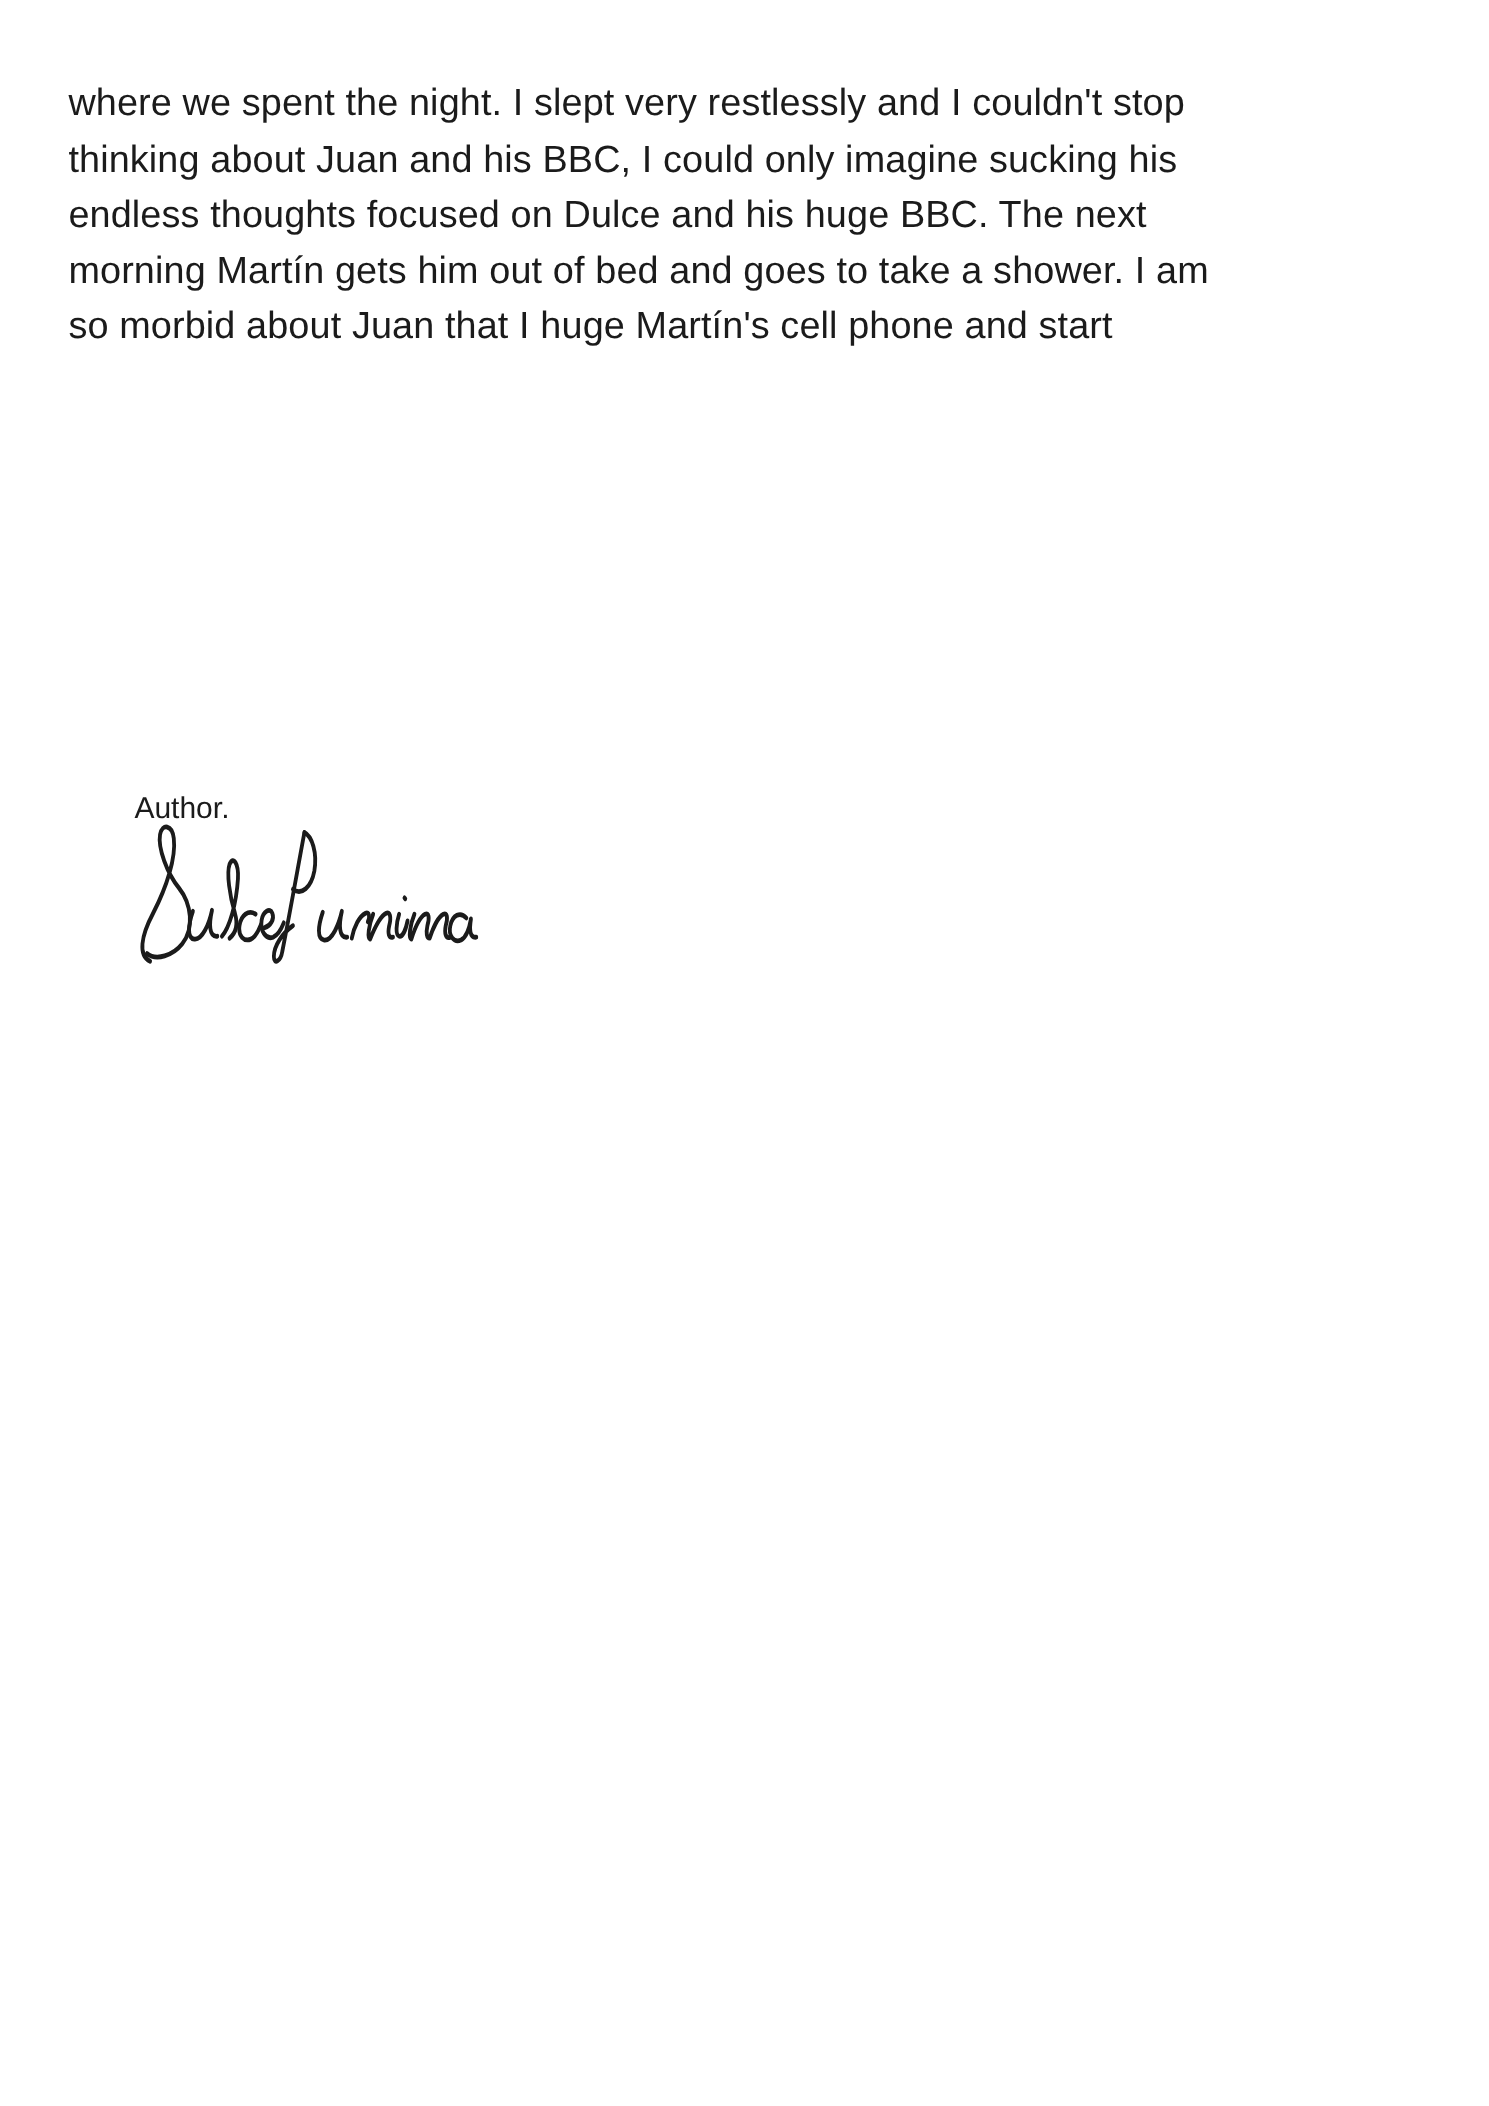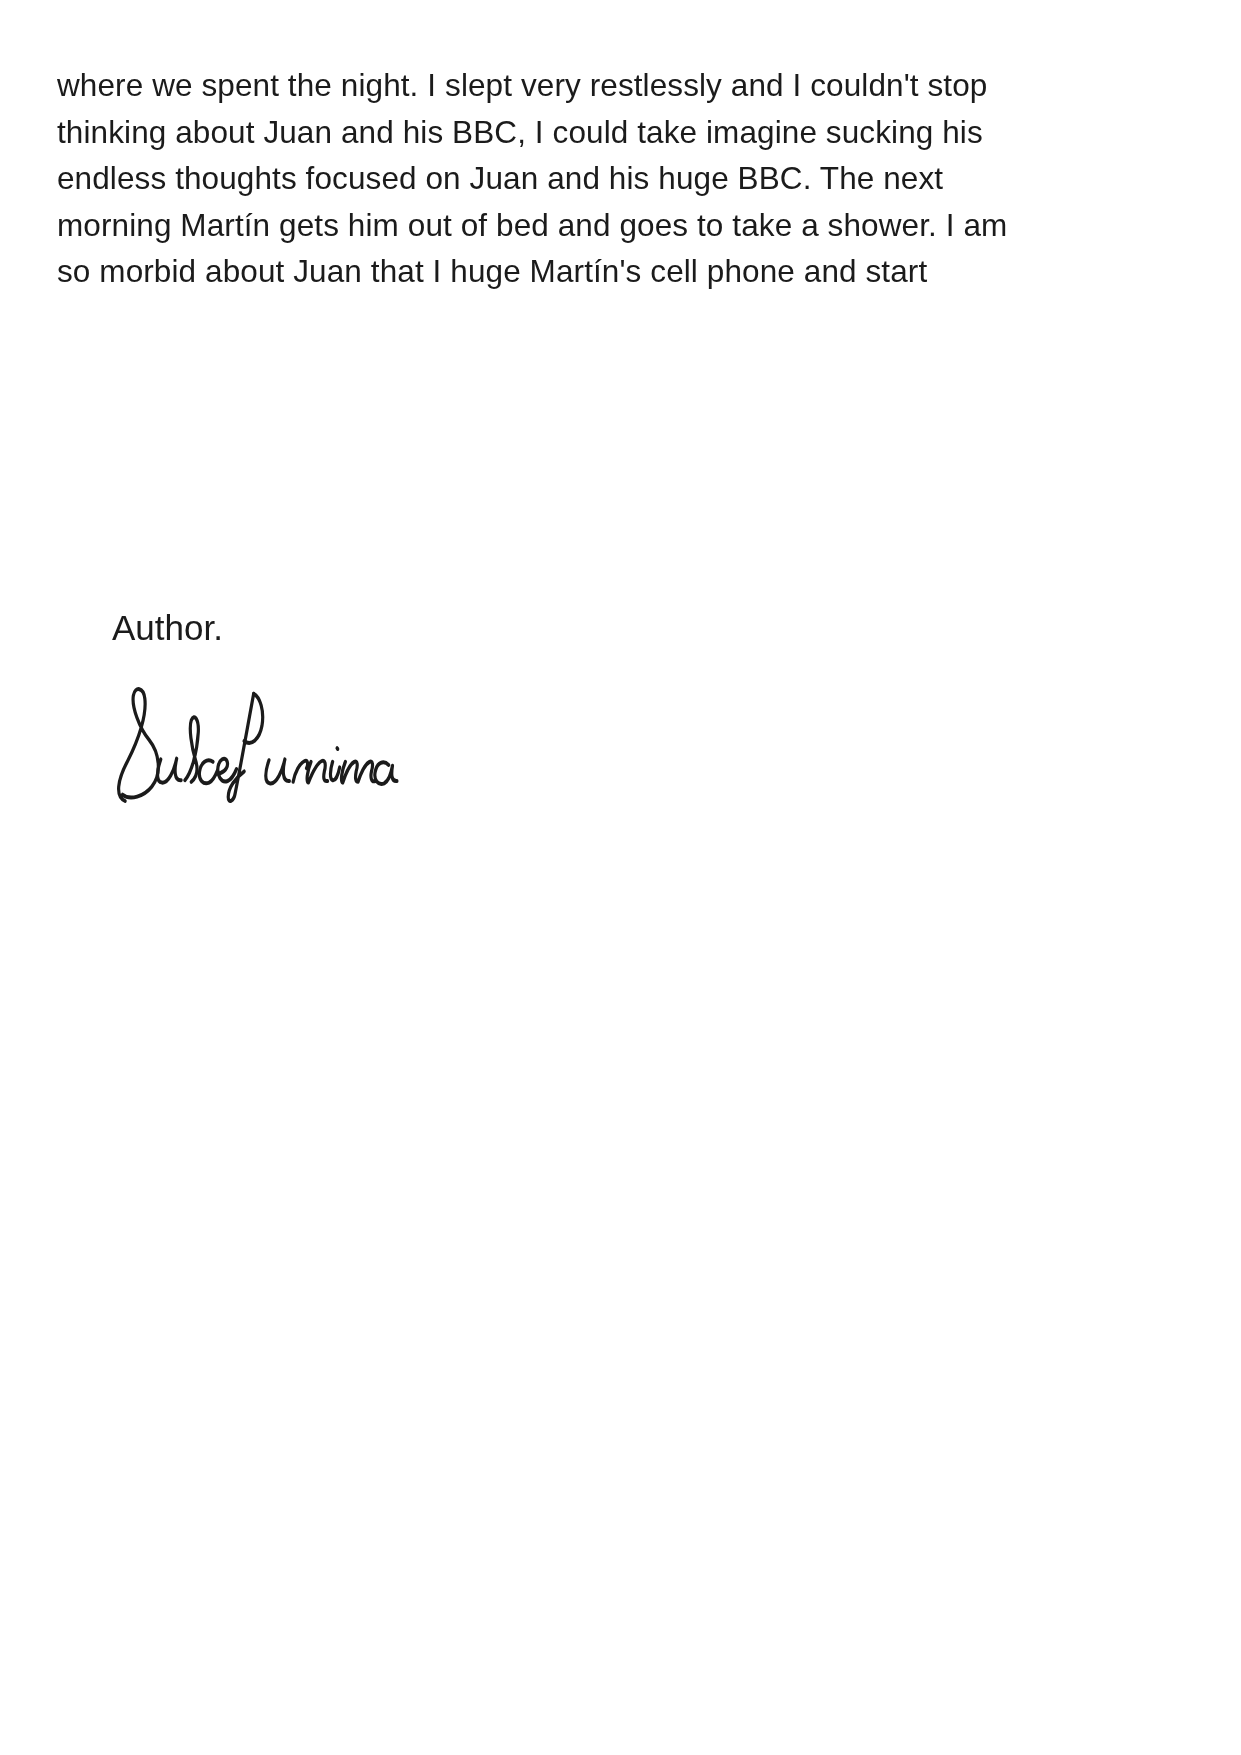--- a/index.html
+++ b/index.html
@@ -24,22 +24,22 @@
   }
   .paragraph .line {
     font-size: 31.5px;
     line-height: 46.5px;
     white-space: pre-wrap;
     letter-spacing: 0.1px;
   }
   .author-label {
     position: absolute;
     left: 112px;
-    top: 608px;
-    font-size: 35px;
+    top: 654px;
+    font-size: 25px;
     line-height: 40px;
   }
   .signature {
     position: absolute;
     left: 106px;
     top: 681px;
     width: 296px;
     height: 128px;
   }
   .signature svg {
@@ -55,22 +55,22 @@
     white-space: nowrap;
   }
 </style>
 </head>
 <body>
 
 <div class="page">
 
   <div class="paragraph">
       <div class="line">where we spent the night. I slept very restlessly and I couldn't stop</div>
-      <div class="line">thinking about Juan and his BBC, I could take imagine sucking his</div>
-      <div class="line">endless thoughts focused on Juan and his huge BBC. The next</div>
+      <div class="line">thinking about Juan and his BBC, I could only imagine sucking his</div>
+      <div class="line">endless thoughts focused on Dulce and his huge BBC. The next</div>
       <div class="line">morning Martín gets him out of bed and goes to take a shower. I am</div>
       <div class="line">so morbid about Juan that I huge Martín's cell phone and start</div>
     </div>
 
   <div class="author-label">Author.</div>
 
   <div class="signature">
     <span class="sr-only">Dulce Purnima</span>
     <svg viewBox="0 0 465 160" preserveAspectRatio="none" aria-hidden="true" fill="none" stroke="#1b1b1b" stroke-width="5" stroke-linecap="round" stroke-linejoin="round">
 

